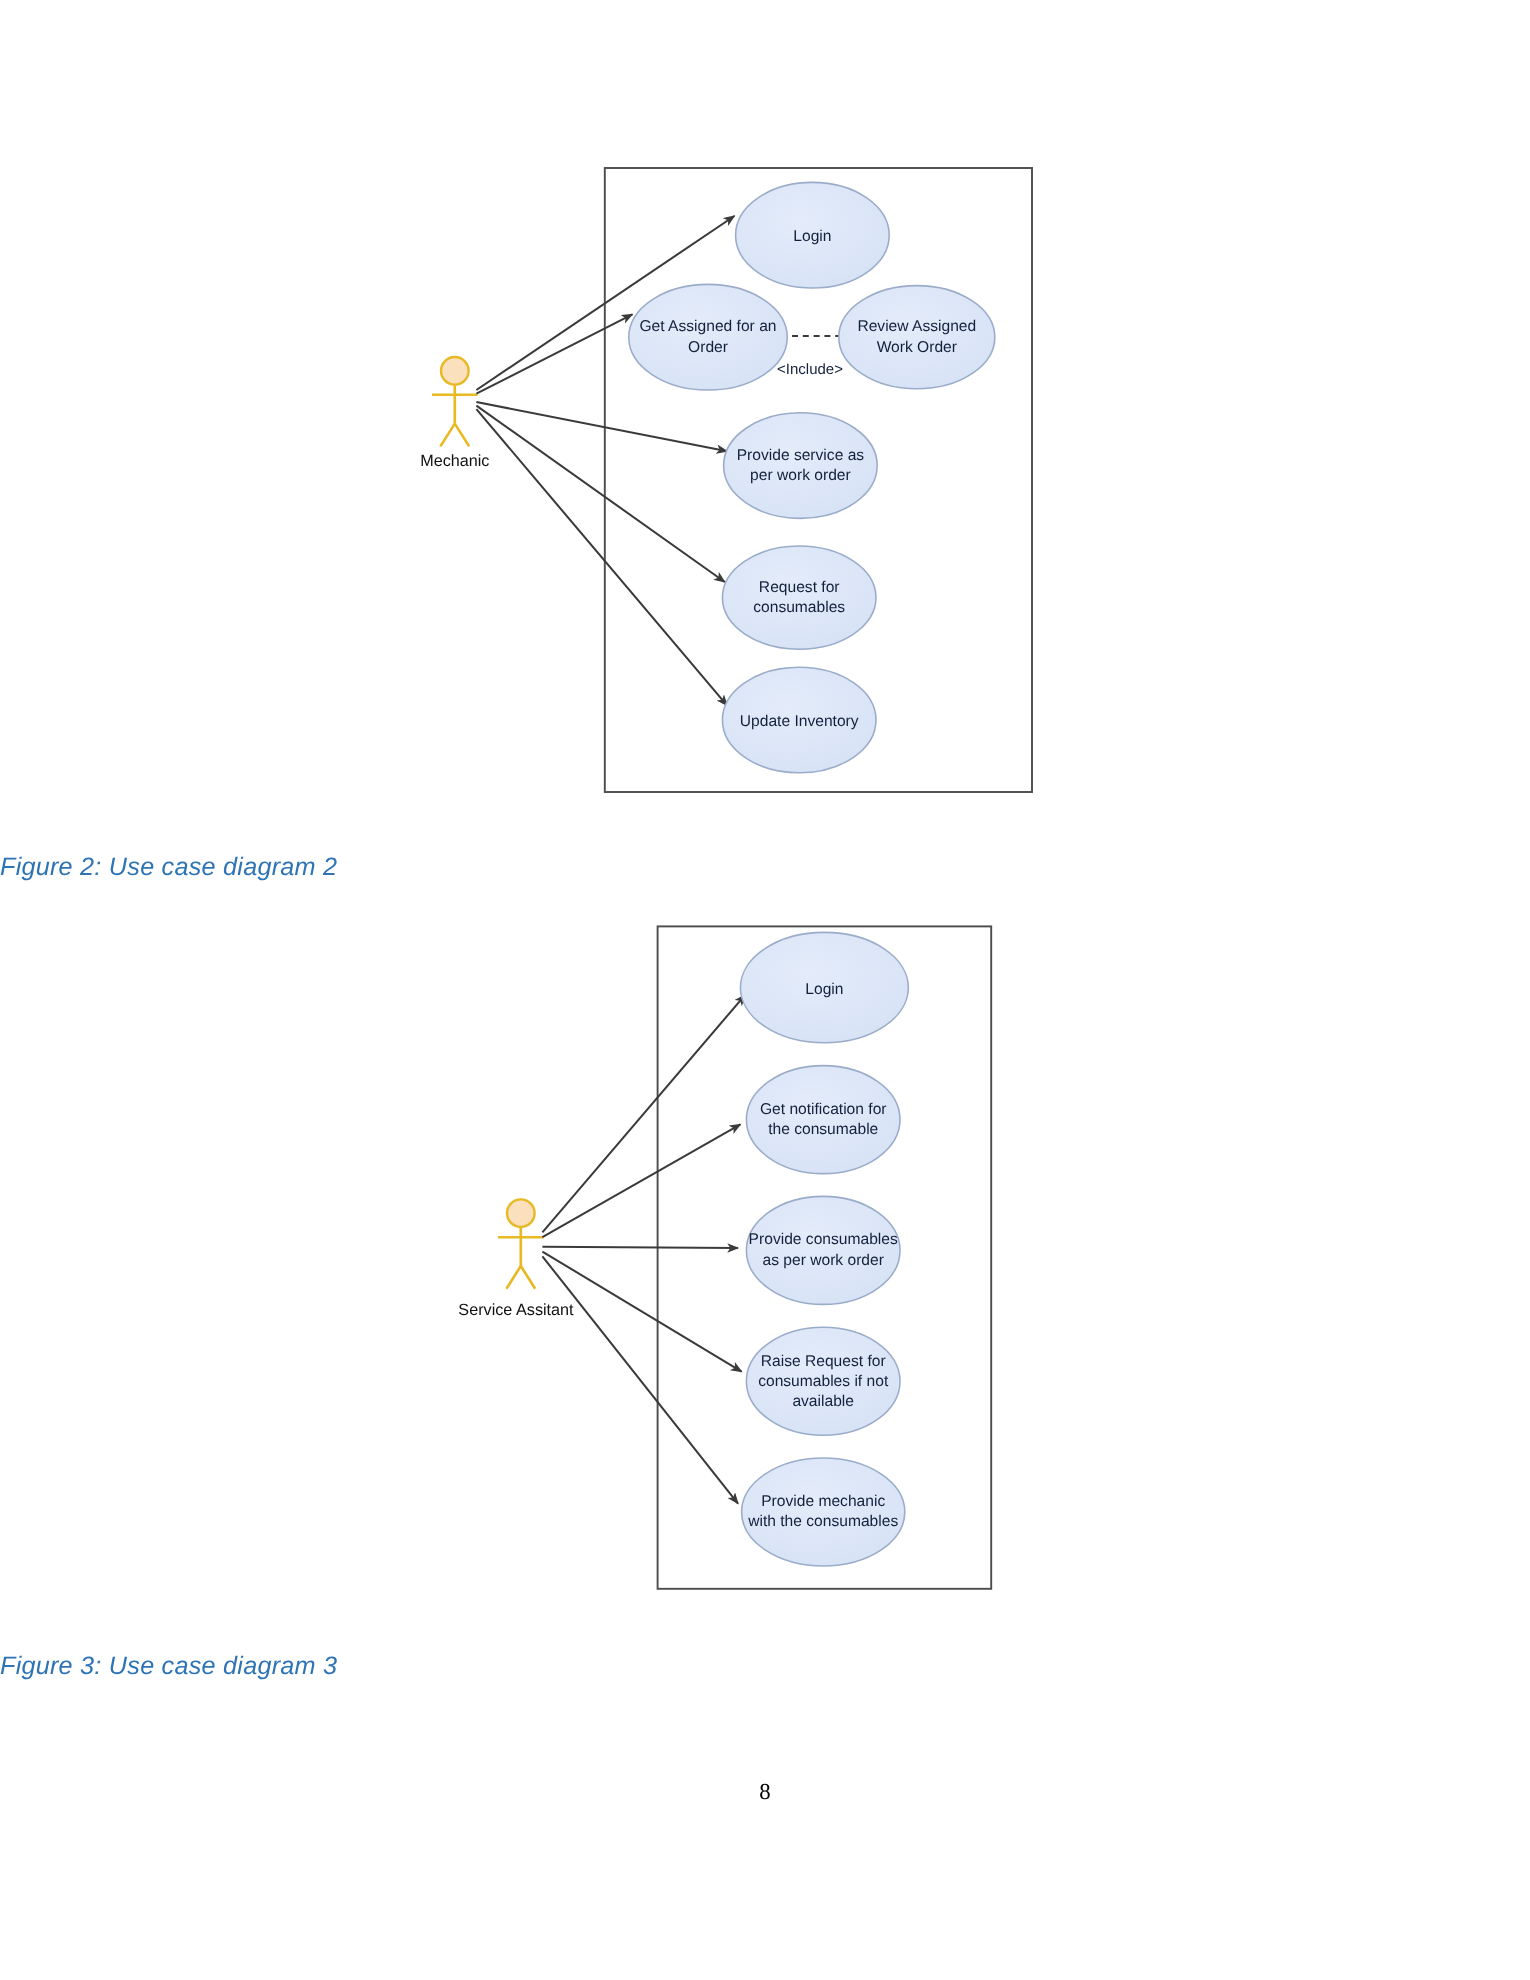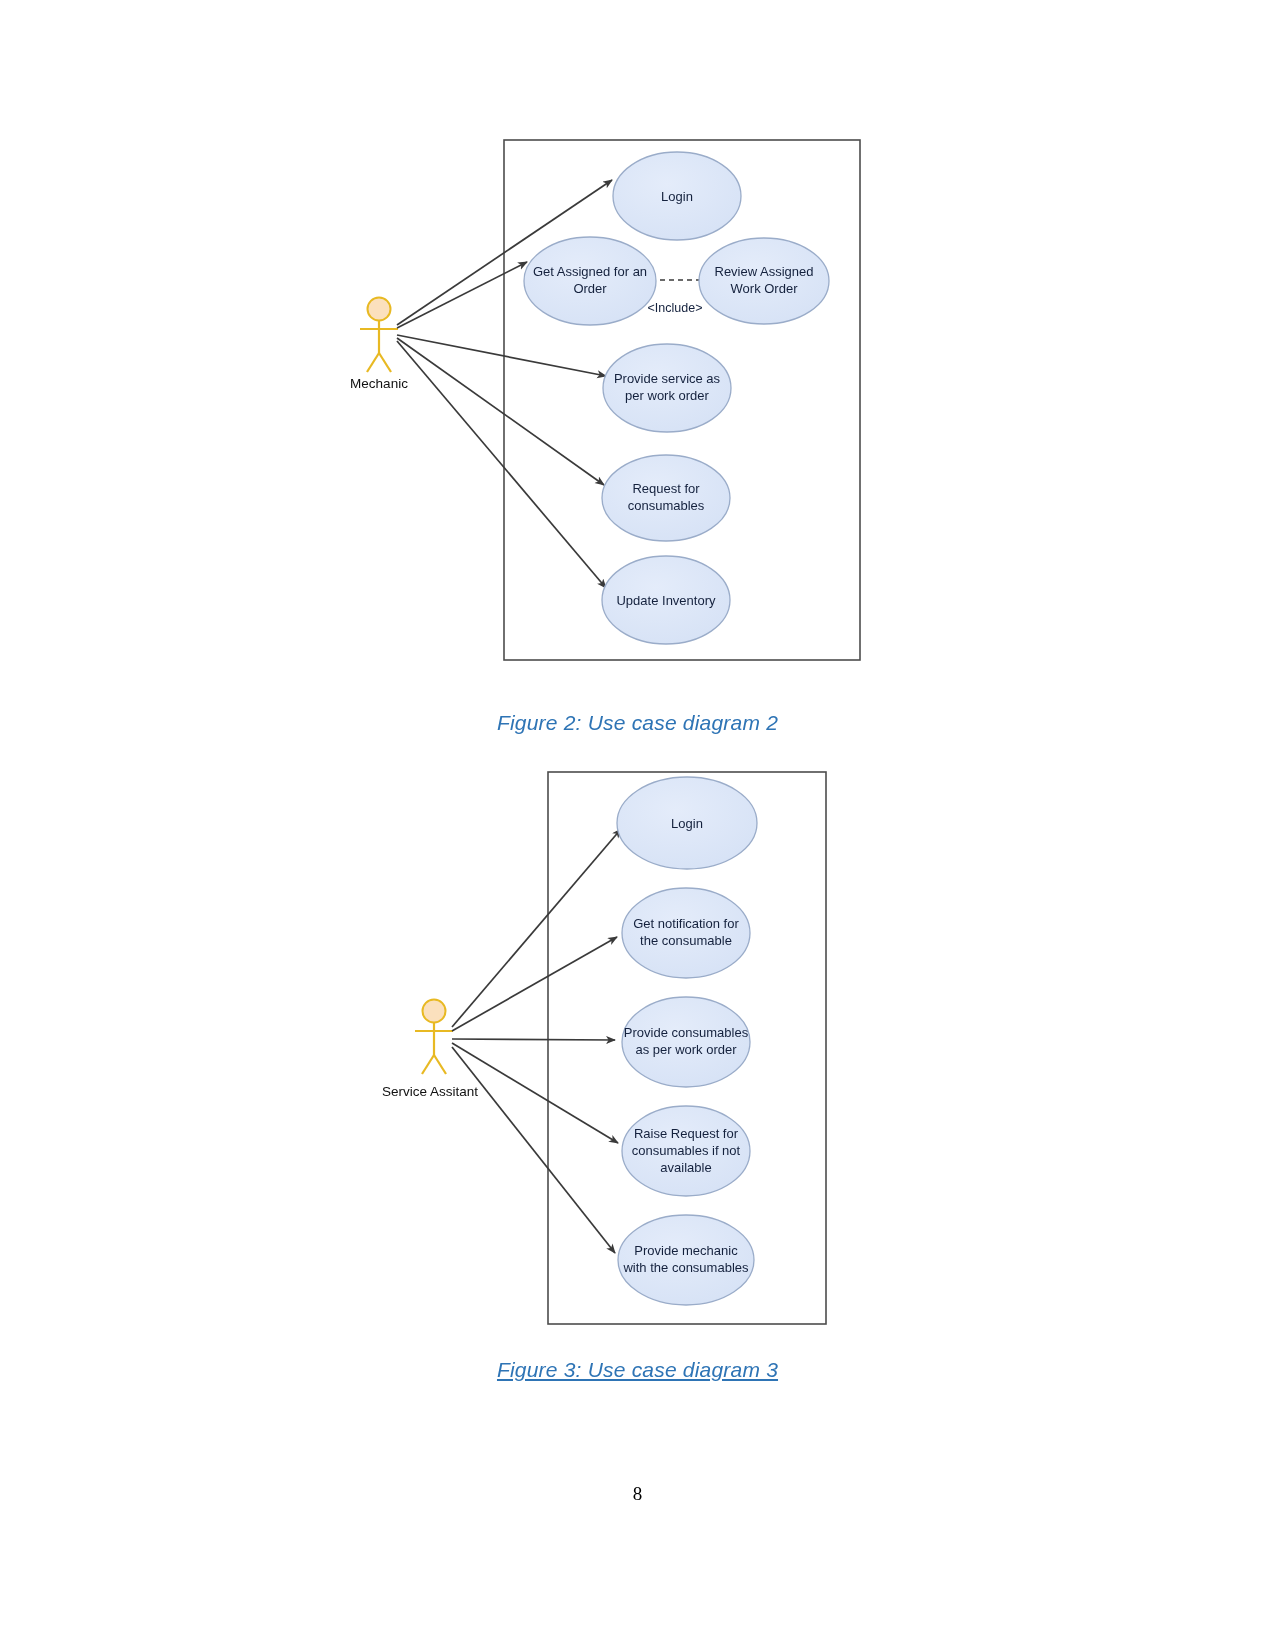--- a/index.html
+++ b/index.html
@@ -21,21 +21,21 @@
   }
   .figure-block {
     position: absolute;
     left: 0;
     width: 1275px;
   }
   .diagram-svg {
     display: block;
   }
   .caption {
-    text-align: center;
+    text-align: left;
     font-family: "Liberation Sans", sans-serif;
     font-style: italic;
     font-size: 21px;
     color: #2e74b5;
     letter-spacing: 0.2px;
   }
   .page-number {
     position: absolute;
     left: 0;
     width: 1275px;
@@ -191,18 +191,18 @@
         <text class="uc-label" x="686" y="417" text-anchor="middle">available</text>
       </g>
 
       <g>
         <ellipse cx="686" cy="505" rx="68" ry="45" fill="url(#ellGrad3)" stroke="#9aacc9" stroke-width="1.3"></ellipse>
         <text class="uc-label" x="686" y="500" text-anchor="middle">Provide mechanic</text>
         <text class="uc-label" x="686" y="517" text-anchor="middle">with the consumables</text>
       </g>
     </svg>
 
-    <div class="caption" style="margin-top:23px;text-decoration:underline;">Figure 3: Use case diagram 3</div>
+    <div class="caption" style="margin-top:42px;">Figure 3: Use case diagram 3</div>
   </div>
 
   <div class="page-number" style="top:1483px;">8</div>
 
 </div>
 
 </body></html>

